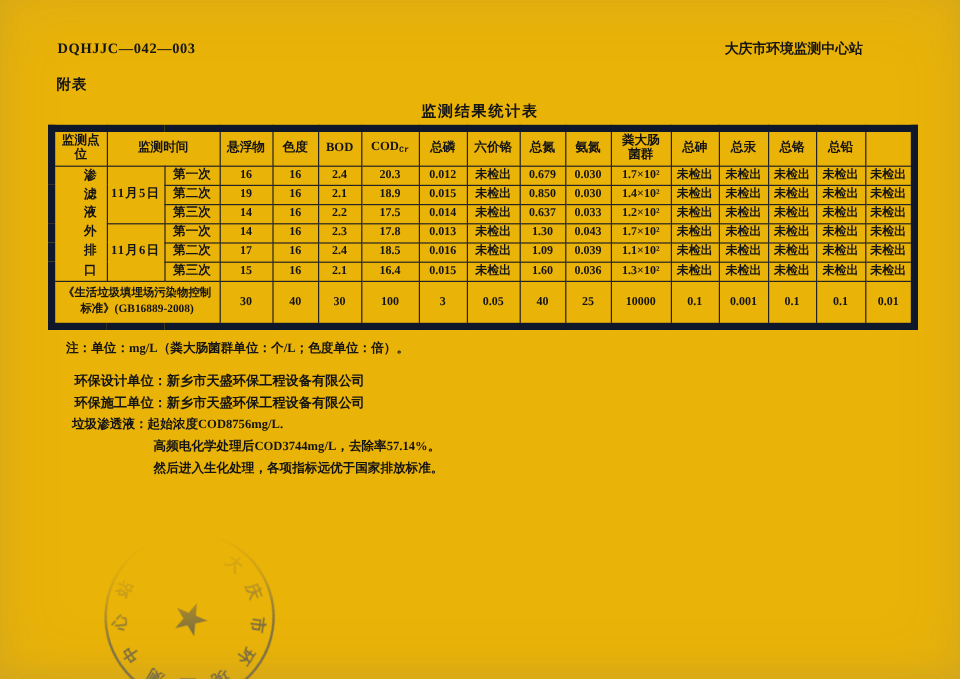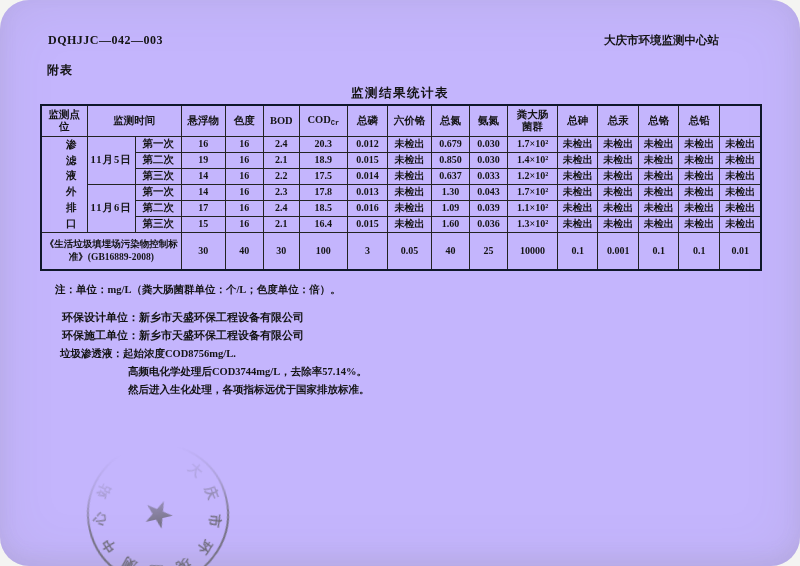--- a/index.html
+++ b/index.html
@@ -6,33 +6,32 @@
   html,body { width:800px; height:566px; }
   body {
     font-family:"Liberation Serif","DejaVu Serif",serif;
     color:#141414;
     background:#f4f4f2;
     position:relative;
     overflow:hidden;
   }
   .page {
     position:absolute; inset:0;
-    background:#c4b5fd;
+    background:#eab308;
     box-shadow: inset 0 0 55px rgba(130,128,122,0.14), inset 0 -8px 18px rgba(120,118,112,0.10);
-    border-radius: 29px;
   }
   .doc-code   { position:absolute; left:48px;  top:33px;  font-size:12px;   font-weight:700; letter-spacing:.5px; }
   .org-name   { position:absolute; left:604px; top:33px;  font-size:11.5px; font-weight:700; }
   .attachment { position:absolute; left:47px;  top:62px;  font-size:12px;   font-weight:700; letter-spacing:1px; }
   .table-title{ position:absolute; left:0; right:0; top:85px; text-align:center; font-size:12.5px; font-weight:700; letter-spacing:1.5px; }
 
   table.results {
     position:absolute; left:40px; top:104px; width:722px;
     border-collapse:collapse; table-layout:fixed;
-    border:2px solid #0f172a;
+    border:6px solid #0f172a;
     font-size:10px;
   }
   .results th, .results td {
     border:1px solid #232323;
     text-align:center; vertical-align:middle;
     font-weight:700; padding:0; overflow:hidden;
     line-height:1.15;
   }
   .results th { height:31px; font-size:10.5px; padding:0 5px; }
   .results th.w-fecal { padding:0 7px; }

